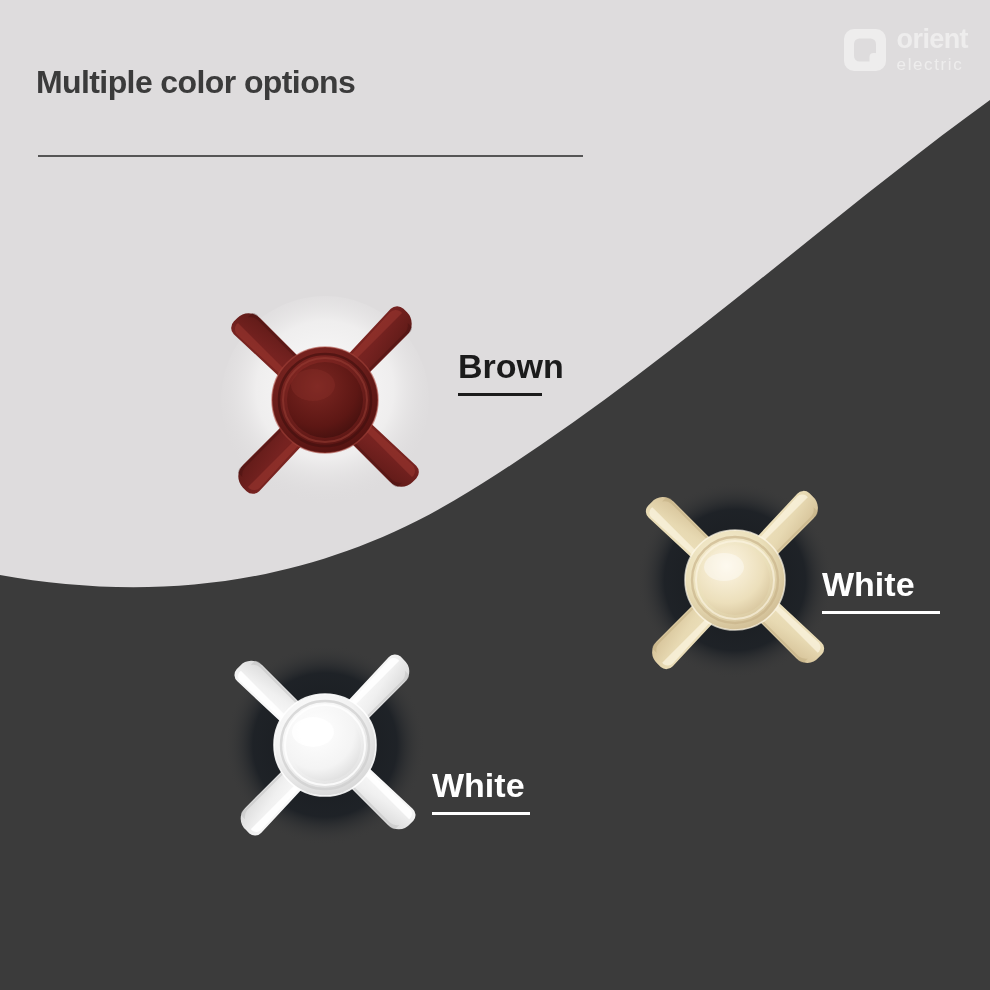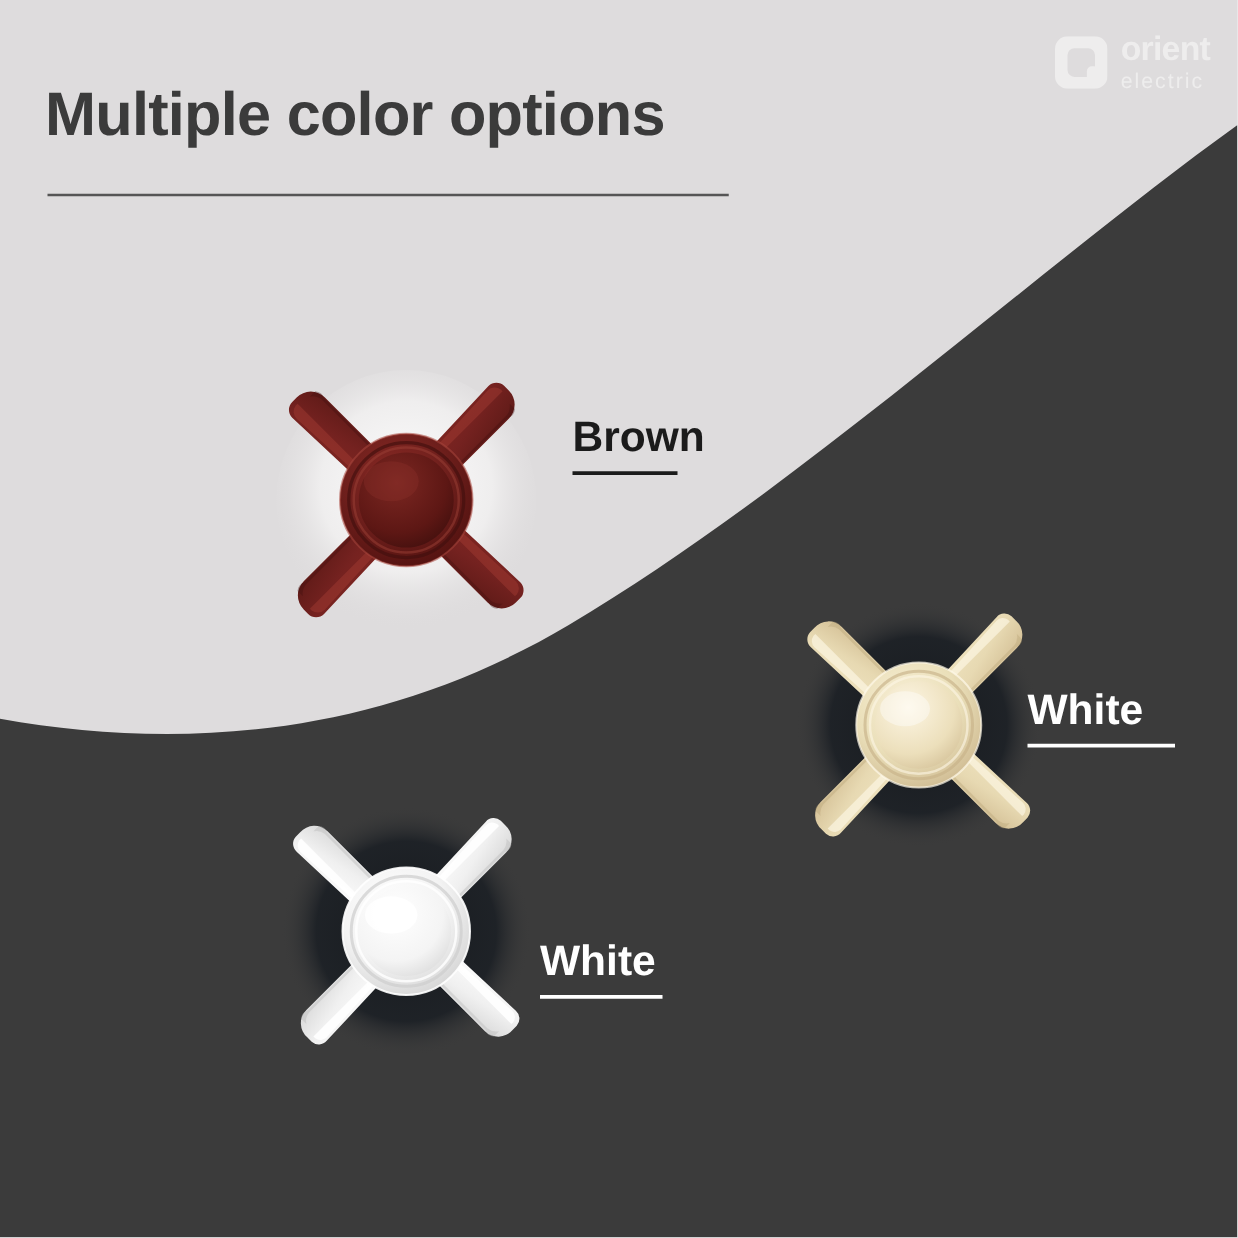--- a/index.html
+++ b/index.html
@@ -12,21 +12,21 @@
     position:relative;
     width:990px; height:990px;
     background:#dedcdd;
     overflow:hidden;
   }
   #bg-svg { position:absolute; inset:0; width:990px; height:990px; }
 
   
   .title {
     position:absolute; left:36px; top:64px;
-    font-size:49px; font-weight:bold;
+    font-size:32px; font-weight:bold;
     letter-spacing:-0.6px;
     color:#3b3b3b;
     white-space:nowrap;
   }
   .title-rule {
     position:absolute; left:38px; top:155px;
     width:545px; height:2px; background:#555;
   }
 
   
@@ -34,21 +34,21 @@
   .logo-mark { width:42px; height:42px; position:relative; }
   .logo-text { display:flex; flex-direction:column; line-height:1; }
   .logo-text .l1 { font-size:27px; font-weight:bold; color:#eeeded; letter-spacing:-0.6px; }
   .logo-text .l2 { font-size:17px; color:#eeeded; letter-spacing:1.6px; margin-top:3px; }
 
   
   .fan { position:absolute; }
   .fan svg { display:block; overflow:visible; }
 
   
-  .label { position:absolute; }
+  .label { position:absolute;margin-top:16px; }
   .label .txt { font-size:34px; font-weight:bold; white-space:nowrap; line-height:1; }
   .label .rule { height:3px; margin-top:10px; }
   .label.dark .txt { color:#1b1b1b; }
   .label.dark .rule { background:#1b1b1b; }
   .label.light .txt { color:#ffffff; }
   .label.light .rule { background:#ffffff; }
 </style>
 </head>
 <body>
 

